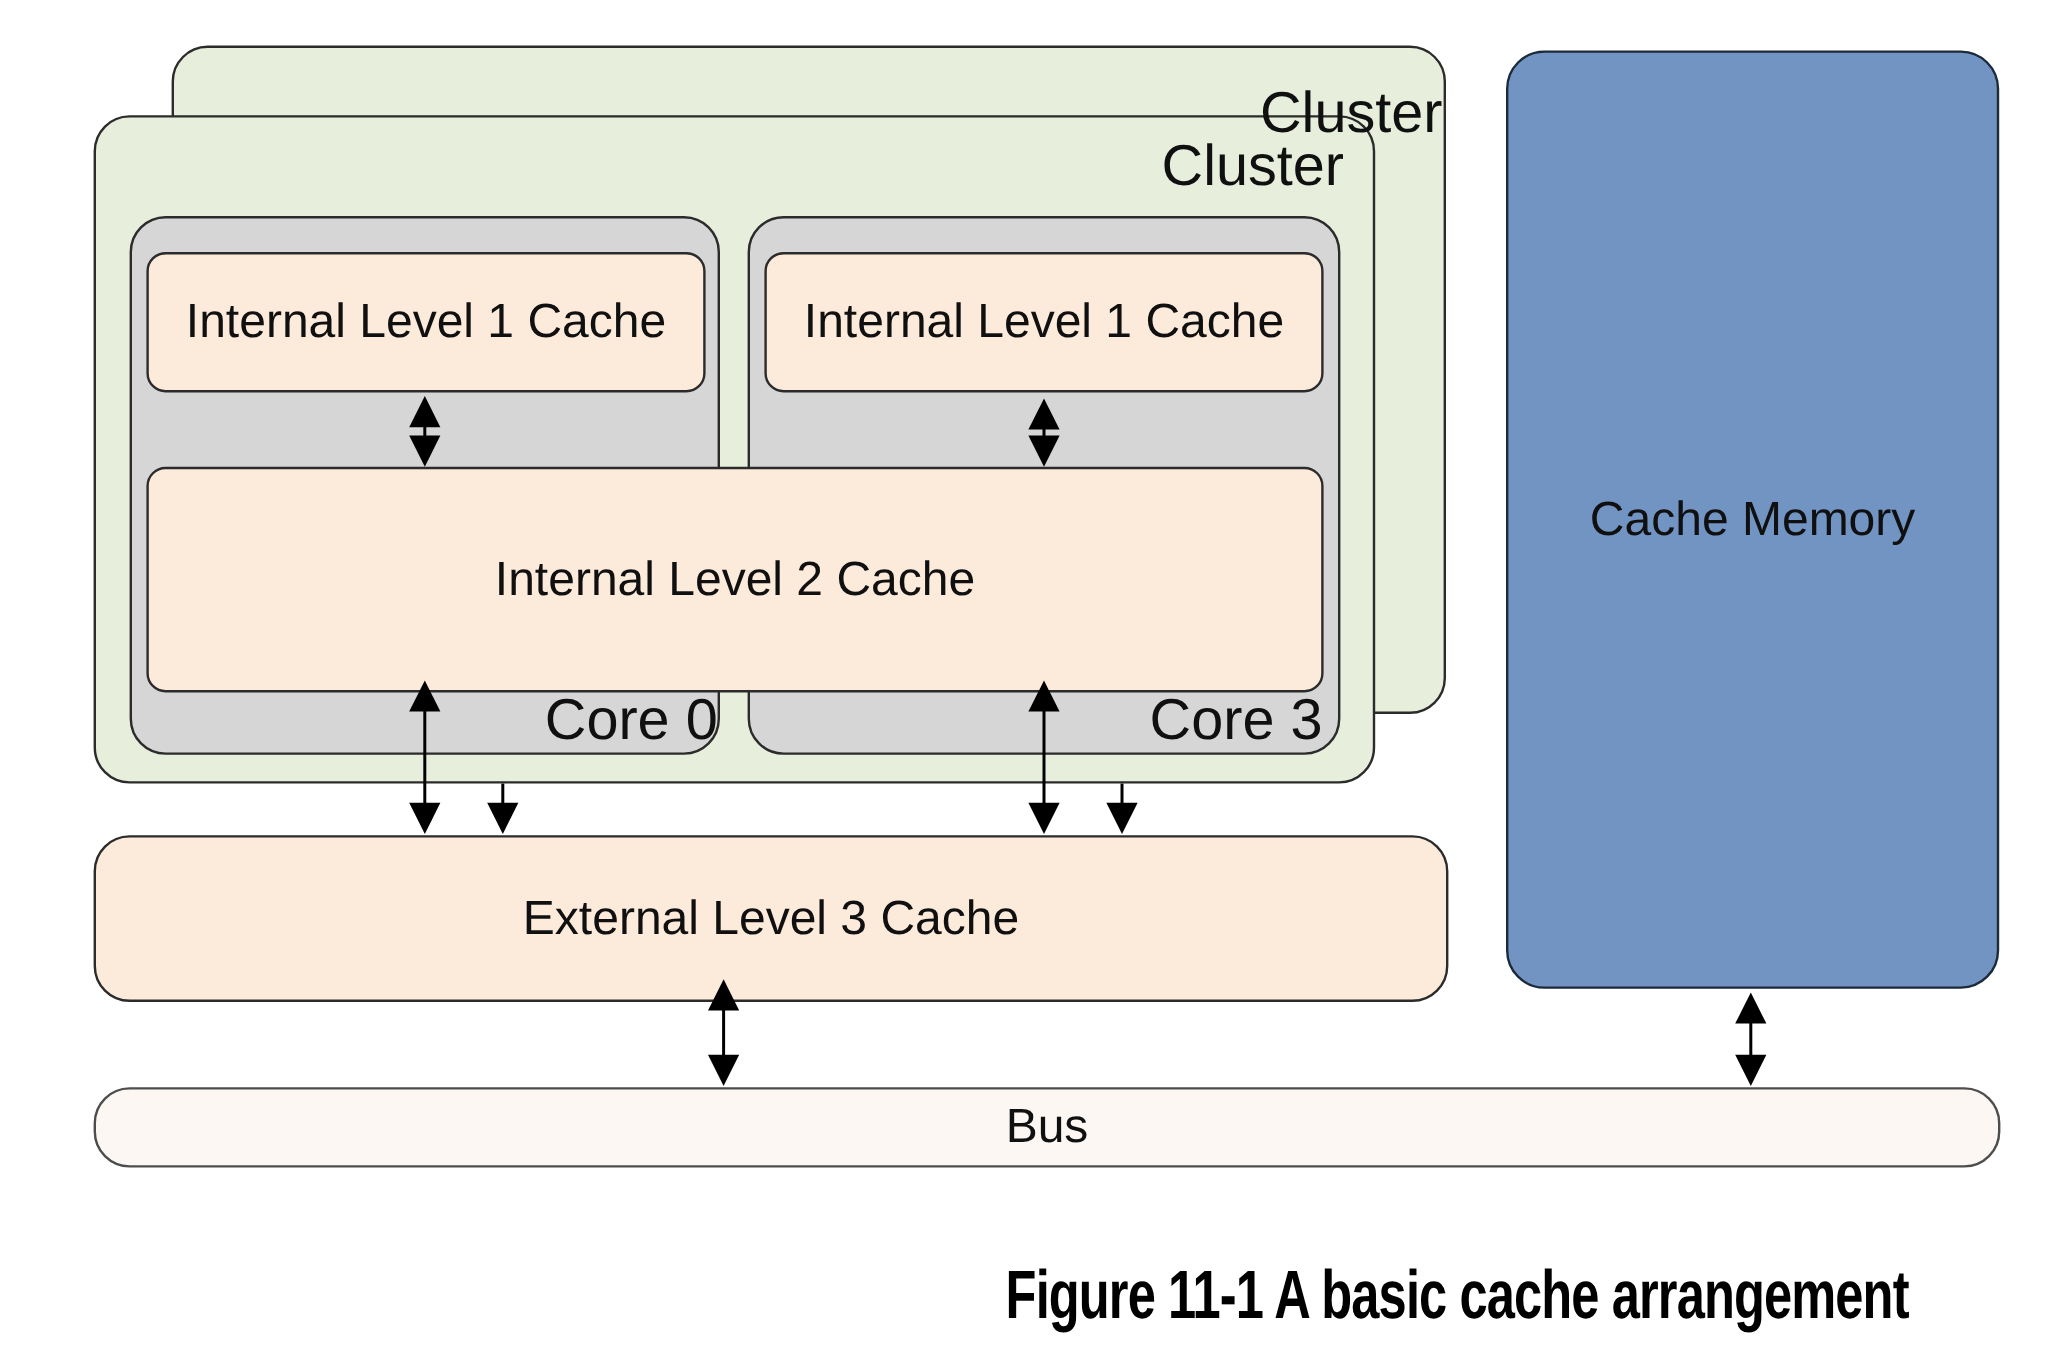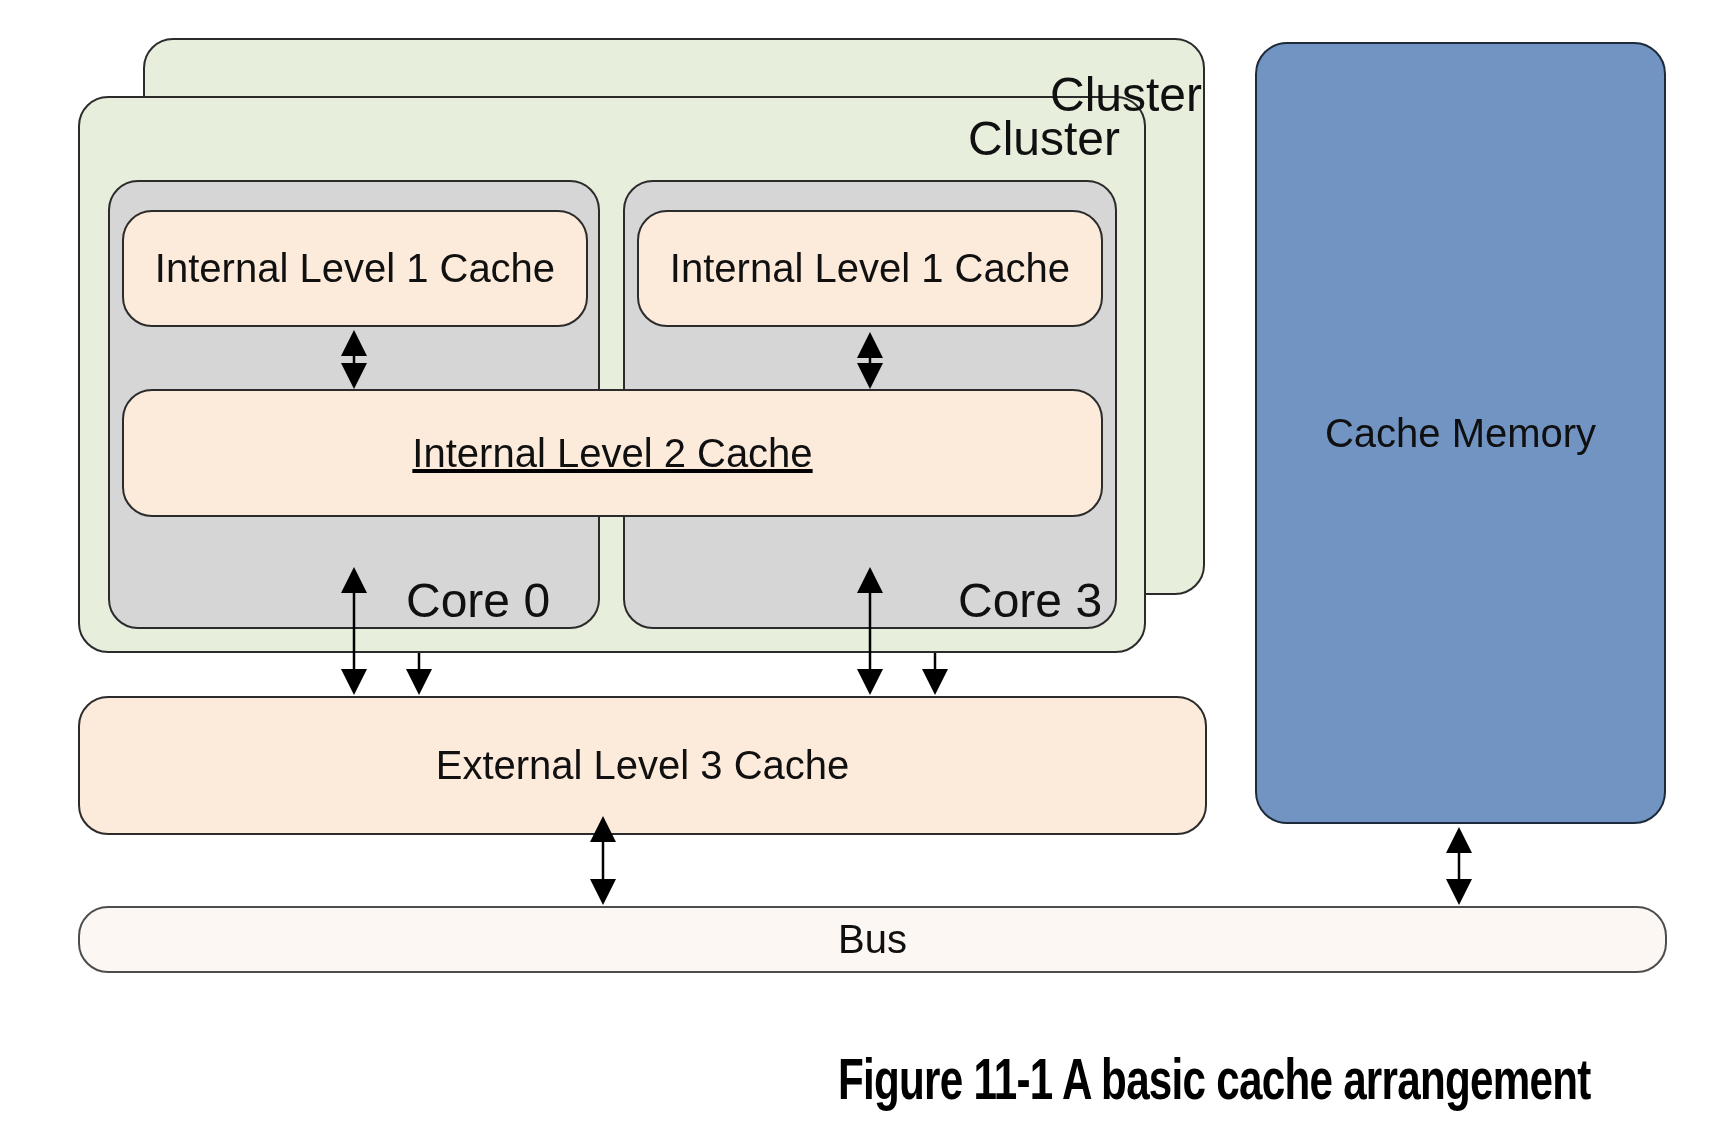--- a/index.html
+++ b/index.html
@@ -1,21 +1,21 @@
 <!DOCTYPE html>
 <html><head>
 <meta charset="utf-8">
 <style>
   html,body{margin:0;padding:0;background:#ffffff;}
   body{font-family:"Liberation Sans","DejaVu Sans",sans-serif;}
   #canvas{position:relative;width:1720px;height:1122px;background:#ffffff;overflow:hidden;}
   .box{position:absolute;box-sizing:border-box;}
   .cluster{background:#e7efdc;border:2px solid #2b2b2b;border-radius:30px;}
   .core{background:#d6d6d6;border:2px solid #2b2b2b;border-radius:30px;}
-  .cache{background:#fceadb;border:2px solid #2b2b2b;border-radius:30px;
+  .cache{background:#fceadb;border:2px solid #2b2b2b;border-radius:16px;
          display:flex;align-items:center;justify-content:center;}
   .membox{background:#7194c3;border:2px solid #1c2a3a;border-radius:32px;
           display:flex;align-items:center;justify-content:center;}
   .busbox{background:#fdf7f4;border:2px solid #4d4d4d;border-radius:30px;
           display:flex;align-items:center;justify-content:center;}
   .lbl{font-size:40px;color:#101010;white-space:nowrap;}
   .corner-lbl{position:absolute;font-size:48px;line-height:1;color:#101010;white-space:nowrap;}
   .caption{position:absolute;left:838px;top:1046px;font-size:57px;font-weight:bold;color:#000;
            white-space:nowrap;transform:scaleX(0.74);transform-origin:left top;letter-spacing:-1px;}
   #arrows{position:absolute;left:0;top:0;width:1720px;height:1122px;pointer-events:none;}
@@ -25,33 +25,33 @@
 
 <div id="canvas">
 
   <div class="box cluster" style="left:143px;top:38px;width:1062px;height:557px;z-index:1;"></div>
   <span class="corner-lbl" style="left:1050px;top:71px;z-index:3;">Cluster</span>
 
   <div class="box cluster" style="left:78px;top:96px;width:1068px;height:557px;z-index:2;"></div>
   <span class="corner-lbl" style="left:968px;top:115px;z-index:4;">Cluster</span>
 
   <div class="box core" style="left:108px;top:180px;width:492px;height:449px;z-index:4;"></div>
-  <span class="corner-lbl" style="left:406px;top:577px;z-index:7;">Core 0</span>
+  <span class="corner-lbl" style="left:454px;top:577px;z-index:7;">Core 0</span>
 
   <div class="box core" style="left:623px;top:180px;width:494px;height:449px;z-index:4;"></div>
   <span class="corner-lbl" style="left:958px;top:577px;z-index:7;">Core 3</span>
 
   <div class="box cache" style="left:122px;top:210px;width:466px;height:117px;z-index:5;">
     <span class="lbl">Internal Level 1 Cache</span>
   </div>
   <div class="box cache" style="left:637px;top:210px;width:466px;height:117px;z-index:5;">
     <span class="lbl">Internal Level 1 Cache</span>
   </div>
 
-  <div class="box cache" style="left:122px;top:389px;width:981px;height:128px;z-index:6;text-decoration:underline;">
+  <div class="box cache" style="left:122px;top:389px;width:981px;height:188px;z-index:6;">
     <span class="lbl">Internal Level 2 Cache</span>
   </div>
 
   <div class="box cache" style="left:78px;top:696px;width:1129px;height:139px;z-index:4;border-radius:30px;">
     <span class="lbl">External Level 3 Cache</span>
   </div>
 
   <div class="box membox" style="left:1255px;top:42px;width:411px;height:782px;z-index:4;">
     <span class="lbl">Cache Memory</span>
   </div>

